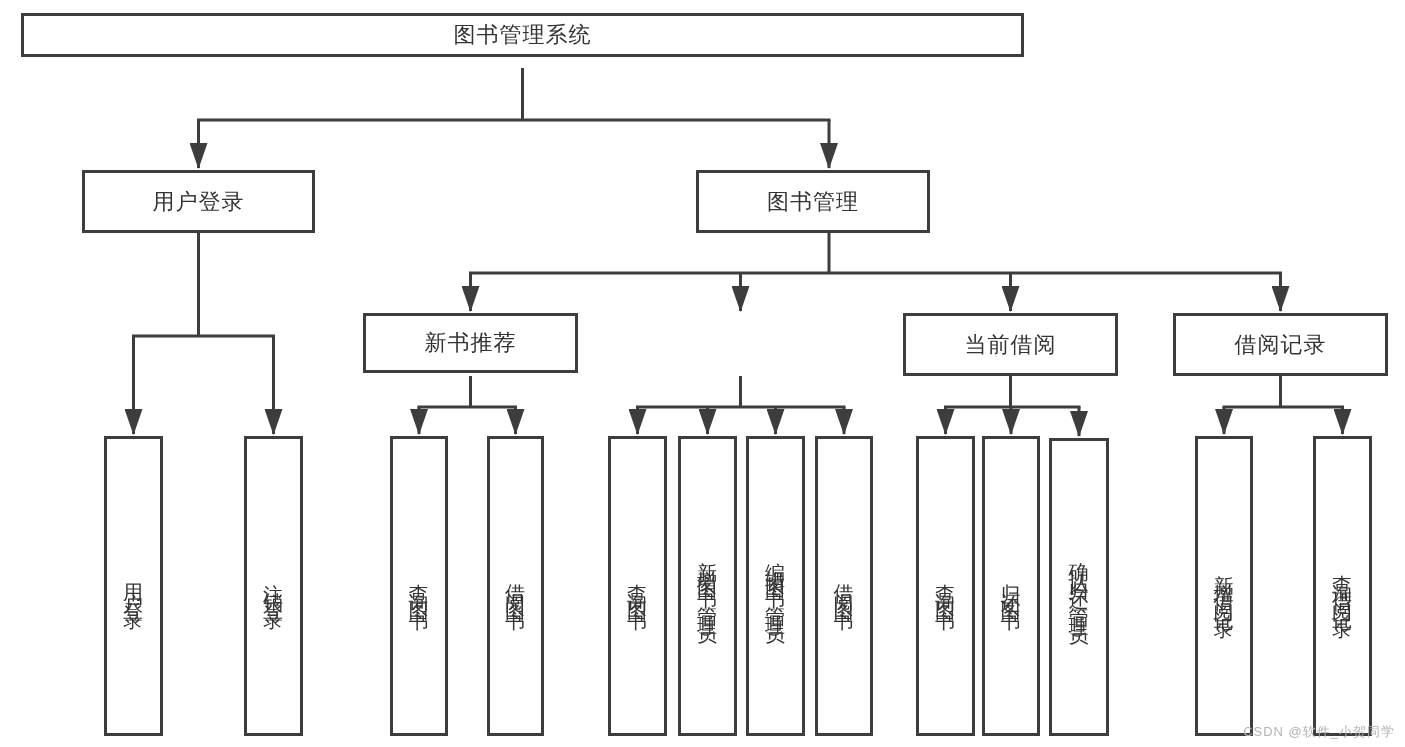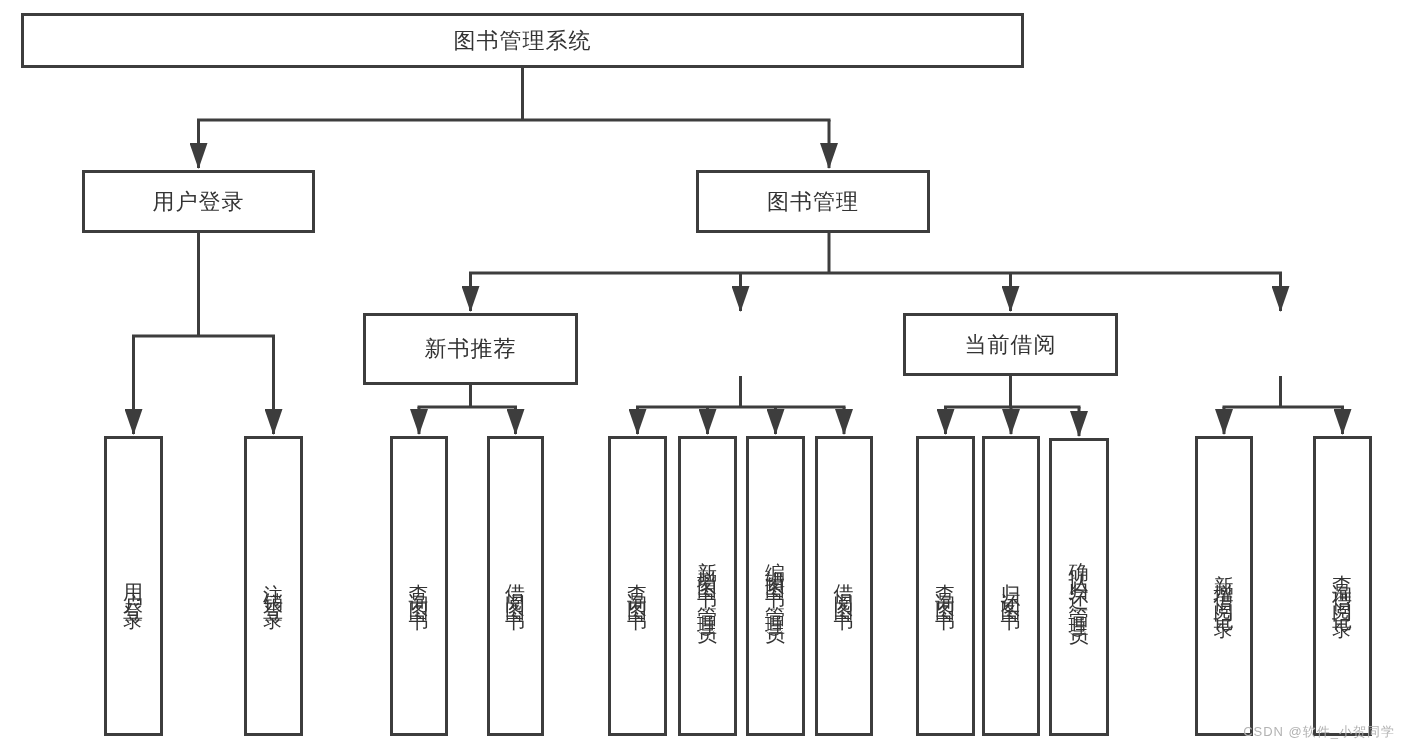--- a/index.html
+++ b/index.html
@@ -101,36 +101,39 @@
       <path d="M1011 407 L1011 434" marker-end="url(#arrow)"></path>
       <path d="M1079 407 L1079 436" marker-end="url(#arrow)"></path>
 
       <path d="M1280.5 376 L1280.5 407"></path>
       <path d="M1222.5 407 L1344 407"></path>
       <path d="M1224 407 L1224 434" marker-end="url(#arrow)"></path>
       <path d="M1342.5 407 L1342.5 434" marker-end="url(#arrow)"></path>
     </g>
   </svg>
 
-  <div class="node hbox" style="left:21px; top:13px; width:1003px; height:55px;">
+  <div class="node hbox" style="left:21px; top:13px; width:1003px; height:44px;">
     <span class="label">图书管理系统</span>
   </div>
 
   <div class="node hbox" style="left:82px; top:170px; width:233px; height:63px;">
     <span class="label">用户登录</span>
   </div>
   <div class="node hbox" style="left:696px; top:170px; width:234px; height:63px;">
     <span class="label">图书管理</span>
   </div>
 
-  <div class="node hbox" style="left:363px; top:313px; width:215px; height:72px;">
+  <div class="node hbox" style="left:363px; top:313px; width:215px; height:60px;">
     <span class="label">新书推荐</span>
   </div>
   <div class="node hbox" style="left:903px; top:313px; width:215px; height:63px;">
     <span class="label">当前借阅</span>
+  </div>
+  <div class="node hbox" style="left:1173px; top:313px; width:215px; height:63px;">
+    <span class="label">借阅记录</span>
   </div>
 
   <div class="node vbox" style="left:104px; top:436px; width:59px; height:300px;">
     <span class="label">用户登录</span>
   </div>
   <div class="node vbox" style="left:244px; top:436px; width:59px; height:300px;">
     <span class="label">注销登录</span>
   </div>
 
   <div class="node vbox" style="left:390px; top:436px; width:58px; height:300px;">

